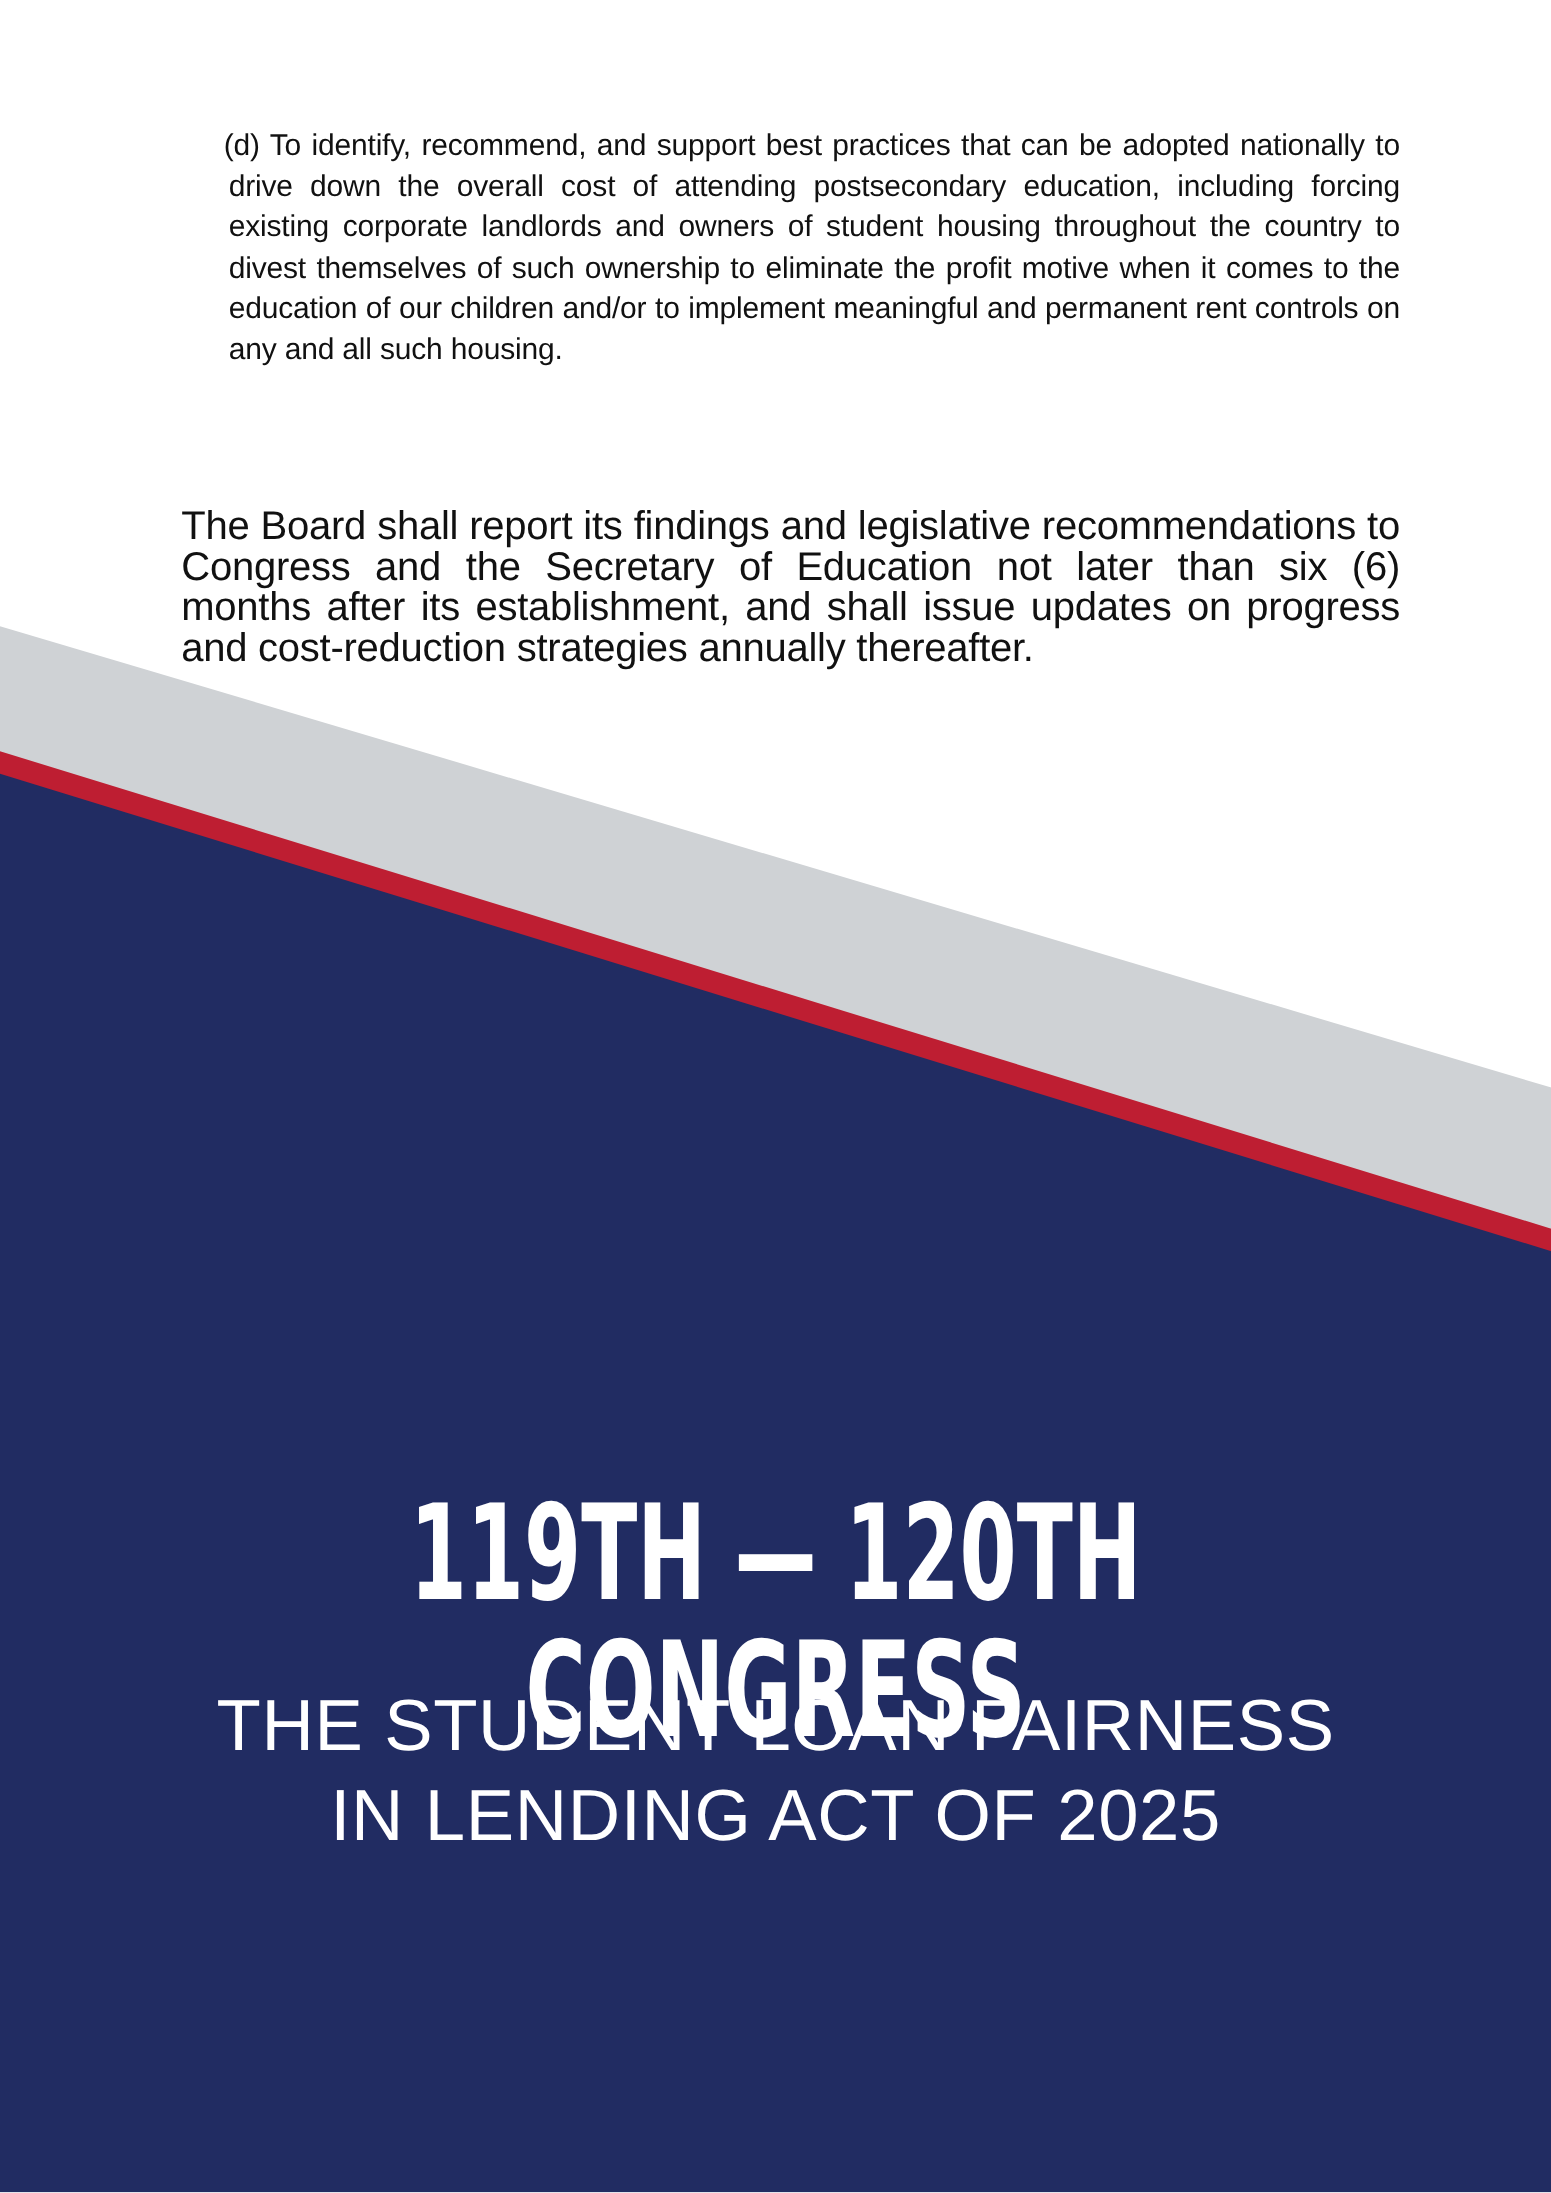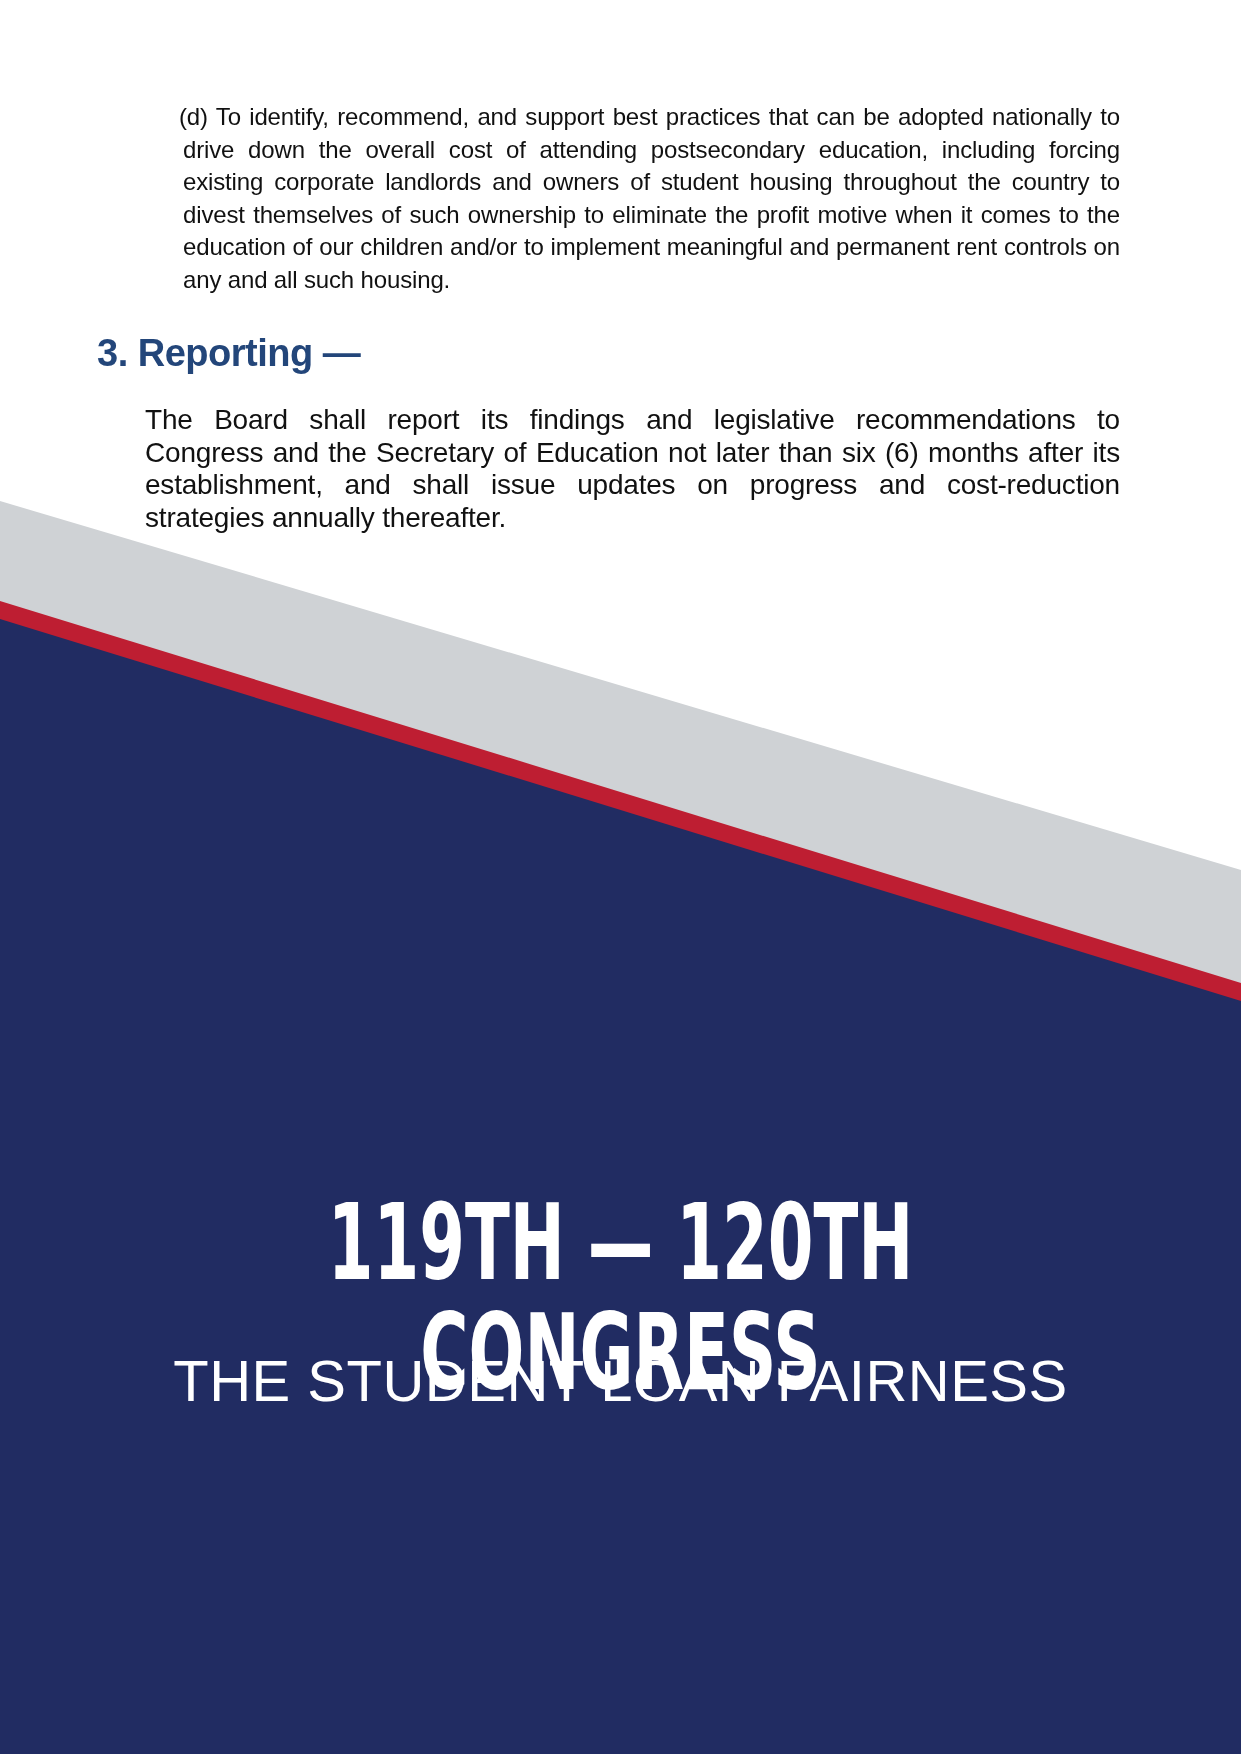--- a/index.html
+++ b/index.html
@@ -2,43 +2,43 @@
 <html><head>
 <meta charset="utf-8">
 <style>
   html, body { margin:0; padding:0; }
   body { width:1241px; height:1754px; position:relative; overflow:hidden; background:#ffffff; font-family:"Liberation Sans", sans-serif; }
   .page { position:absolute; left:0; top:0; width:1091px; height:1754px; }
   .clause { position:absolute; left:145px; top:101px; width:975px; font-size:24px; line-height:32.5px; color:#111; }
   .clause .body { padding-left:38px; text-align:justify; text-align-last:left; letter-spacing:-0.15px; }
   .clause .body .first { margin-left:-38px; padding-left:34px; }
   .heading { position:absolute; left:97px; top:332px; font-size:38px; font-weight:bold; color:#23467a; letter-spacing:-0.5px; }
-  .para { position:absolute; left:145px; top:404px; width:975px; font-size:28px; line-height:32.5px; color:#111; text-align:justify; text-align-last:left; letter-spacing:-0.2px; }
+  .para { position:absolute; left:145px; top:404px; width:975px; font-size:32px; line-height:32.5px; color:#111; text-align:justify; text-align-last:left; letter-spacing:-0.2px; }
   svg.bands { position:absolute; left:0; top:0; }
   .title-main { position:absolute; left:0; top:1188px; width:1241px; text-align:center; color:#fff; font-family:"DejaVu Sans", sans-serif; font-weight:bold; font-size:106px; line-height:110px; transform:scaleX(0.62); transform-origin:center; letter-spacing:0px; }
   .title-sub { position:absolute; left:0; top:1345px; width:1241px; text-align:center; color:#fff; font-size:58px; line-height:72px; letter-spacing:0.5px; }
 </style>
 </head>
 <body>
 
 <div class="page">
 
   <div class="clause">
     <div class="body"><span class="first"><span>(d)</span> <span>To identify, recommend, and support best practices that can be adopted nationally</span></span> <span>to drive down the overall cost of attending postsecondary education, including forcing existing corporate landlords and owners of student housing throughout the country to divest themselves of such ownership to eliminate the profit motive when it comes to the education of our children and/or to implement meaningful and permanent rent controls on any and all such housing.</span></div>
   </div>
 
-  <div class="heading">3. Reporting —</div>
 
   <div class="para">The Board shall report its findings and legislative recommendations to Congress and the Secretary of Education not later than six (6) months after its establishment, and shall issue updates on progress and cost-reduction strategies annually thereafter.</div>
 
   <svg class="bands" width="1241" height="1754" viewBox="0 0 1241 1754">
     <polygon points="0,501 1241,870 1241,985 0,602" fill="#cfd2d5"></polygon>
     <polygon points="0,601 1241,983 1241,1002 0,620" fill="#be1e32"></polygon>
     <polygon points="0,619 1241,1001 1241,1754 0,1754" fill="#212c62"></polygon>
   </svg>
 
   <div class="title-main">119TH — 120TH CONGRESS</div>
 
   <div class="title-sub">
     <div>THE STUDENT LOAN FAIRNESS</div>
+    <div>IN LENDING ACT OF 2025</div>
   </div>
 
 </div>
 
 </body></html>

